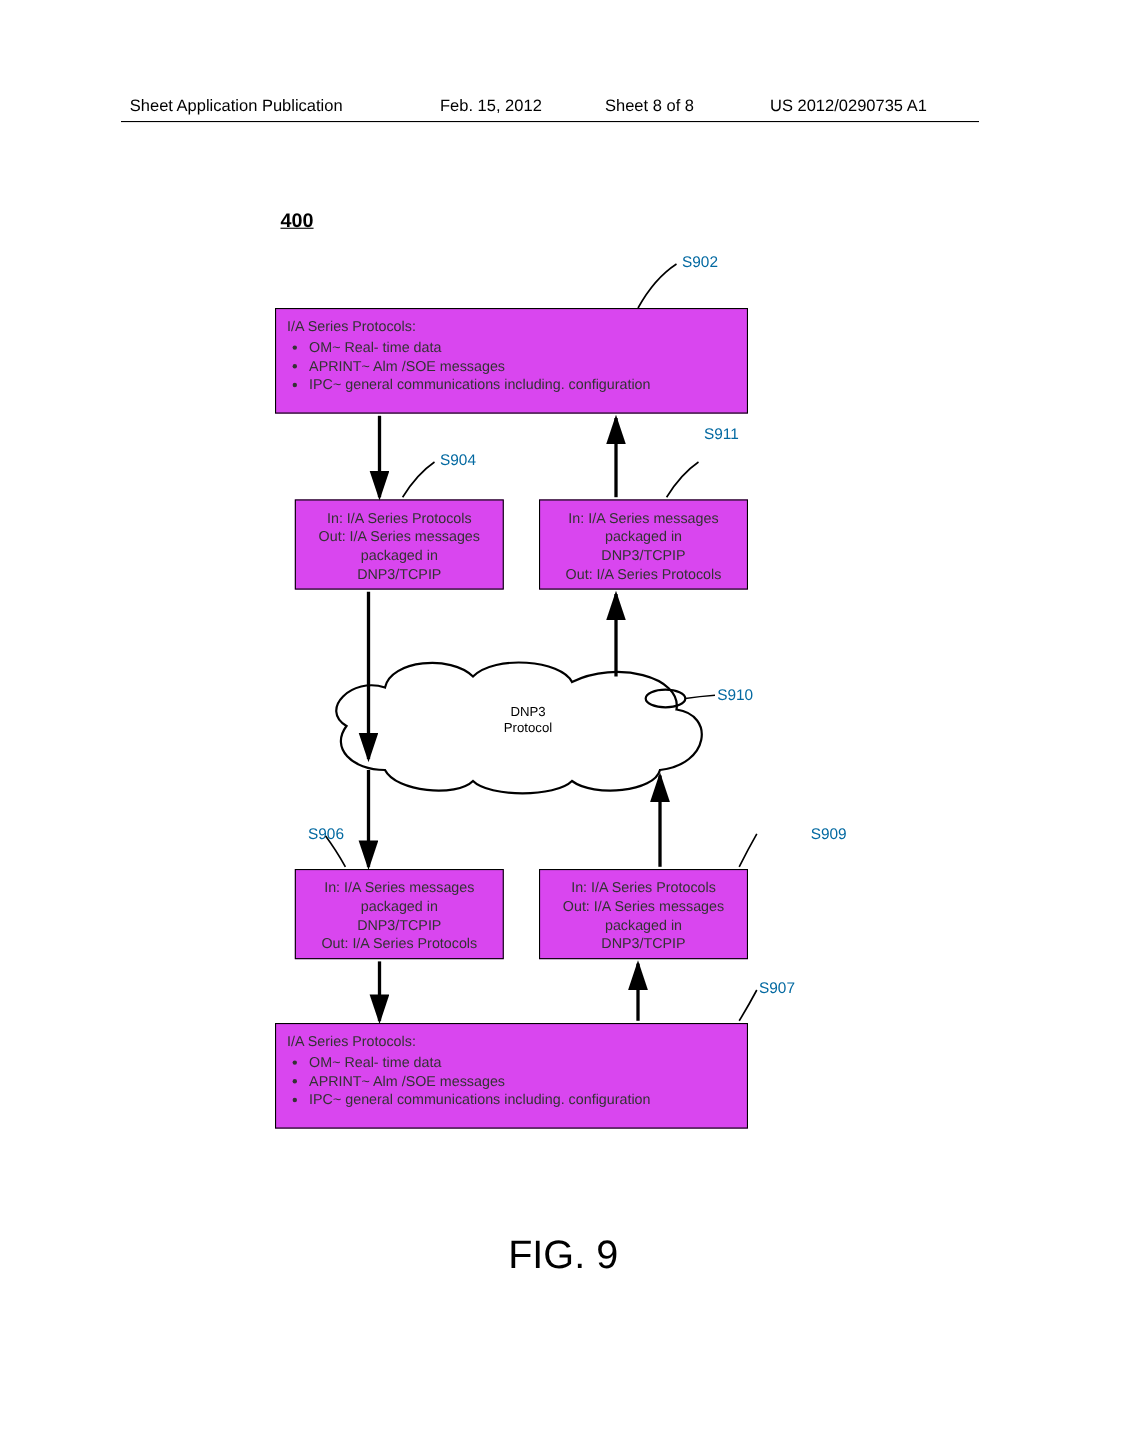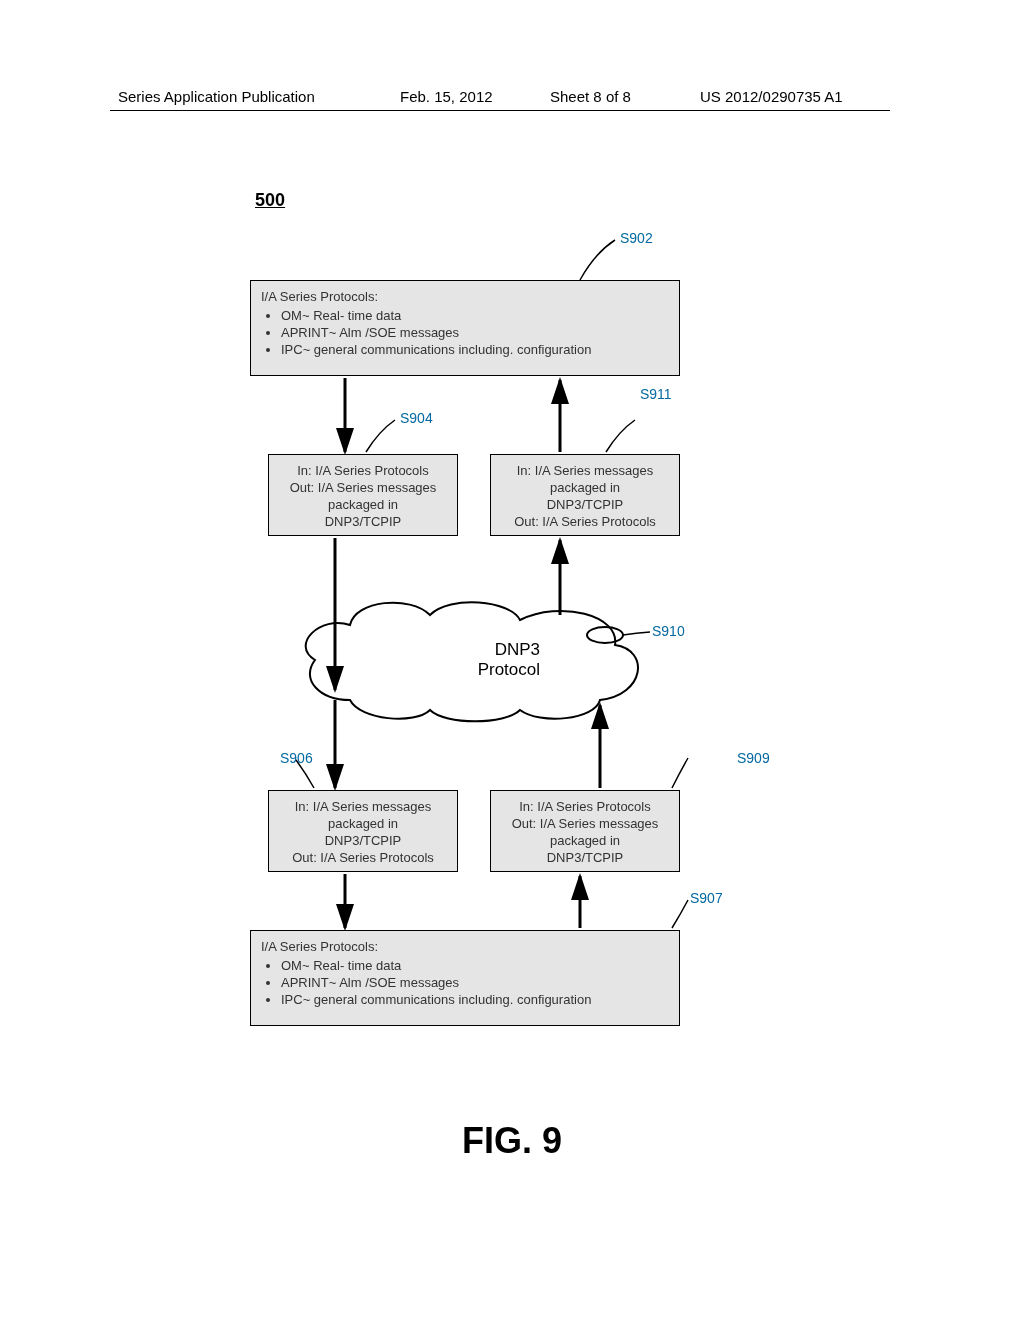--- a/index.html
+++ b/index.html
@@ -36,67 +36,67 @@
     font-weight: bold;
     text-decoration: underline;
     font-size: 18px;
   }
   .figcap {
     position: absolute;
     top: 1120px;
     left: 0;
     width: 1024px;
     text-align: center;
-    font-weight: bold;
+    font-weight: normal;
     font-size: 36px;
   }
   .box {
     position: absolute;
     border: 1.5px solid #000;
-    background: #e5e5e5;
+    background: #d946ef;
     padding: 8px 10px 8px 10px;
     box-sizing: border-box;
     font-size: 13px;
     line-height: 1.3;
     color: #222;
   }
   .blurry { filter: blur(0.5px); color: #333; }
   .callout {
     position: absolute;
     font-size: 14px;
     color: #0369a1;
   }
   .cloud {
     position: absolute;
-    font-size: 17px;
-    text-align: right;
+    font-size: 12px;
+    text-align: center;
     line-height: 1.2;
   }
   svg.overlay {
     position: absolute;
     top: 0; left: 0;
     width: 1024px;
     height: 1320px;
     pointer-events: none;
   }
   ul.proto { margin: 2px 0 0 6px; padding-left: 14px; }
   ul.proto li { margin: 0; }
 </style>
 </head>
 <body>
 
 <div class="header">
-  <span class="hdr-left">Series Application Publication</span>
+  <span class="hdr-left">Sheet Application Publication</span>
   <span class="hdr-mid">Feb. 15, 2012</span>
   <span class="hdr-sheet">Sheet 8 of 8</span>
   <span class="hdr-right">US 2012/0290735 A1</span>
 </div>
 <div class="hrule"></div>
 
-<div class="fig-num">500</div>
+<div class="fig-num">400</div>
 
 <div class="box blurry" style="left:250px; top:280px; width:430px; height:96px;">
   <div>I/A Series Protocols:</div>
   <ul class="proto">
     <li>OM~ Real- time data</li>
     <li>APRINT~ Alm /SOE messages</li>
     <li>IPC~      general communications including. configuration</li>
   </ul>
 </div>
 

